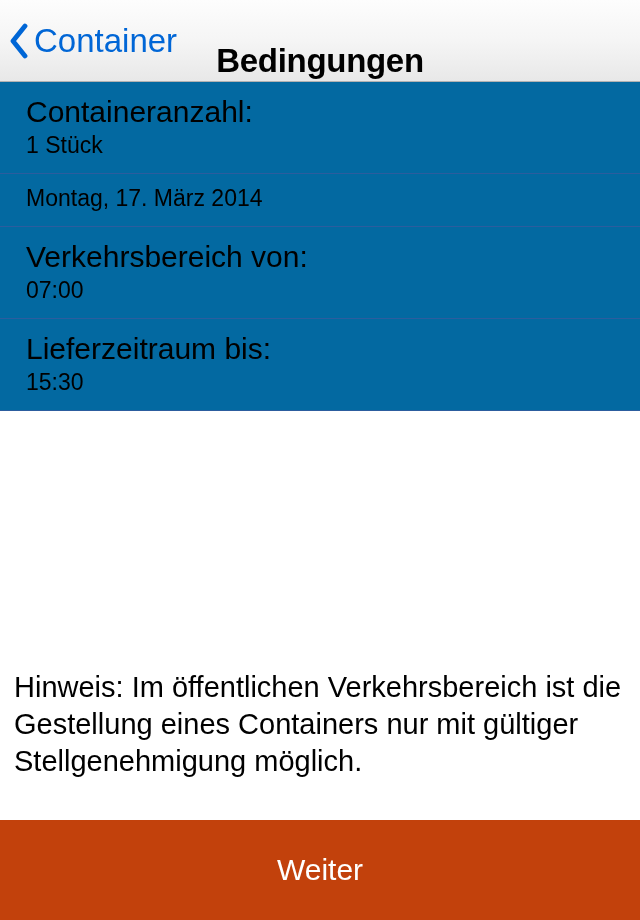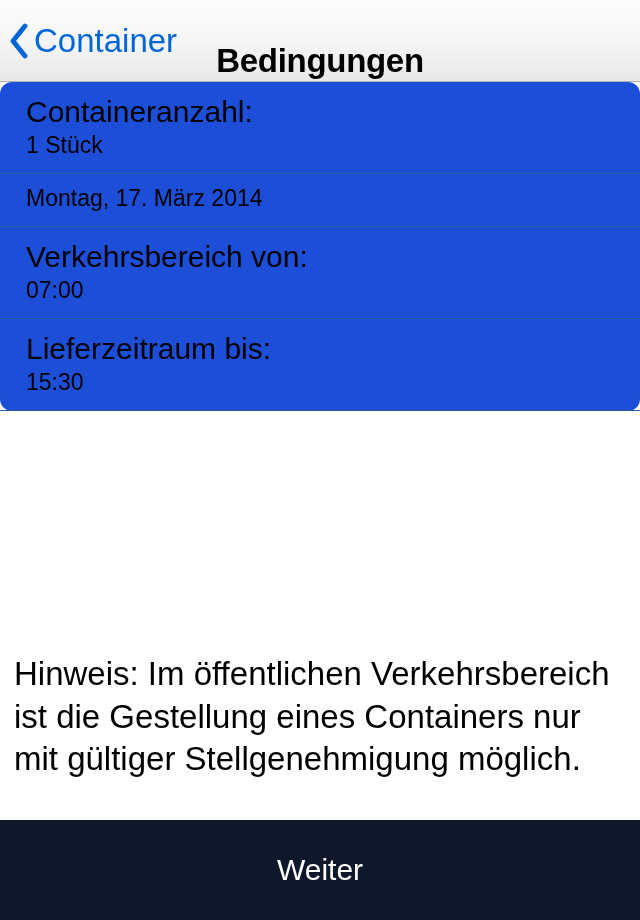--- a/index.html
+++ b/index.html
@@ -41,22 +41,21 @@
       position: absolute;
       left: 50%;
       transform: translateX(-50%);
       font-size: 33px;
       font-weight: 600;
       color: #000000;
       letter-spacing: -0.3px;
       margin-top: 40px;
     }
     .list {
-      background: #1d4ed8;
-      border-radius: 12px;
+      background: #0369a1;
     }
     .list-row {
       padding: 10px 26px 12px 26px;
       border-bottom: 1px solid #2c5d9e;
       cursor: pointer;
     }
     .list-row .row-label {
       font-size: 30px;
       color: #000000;
       line-height: 1.3;
@@ -64,31 +63,31 @@
     .list-row .row-value {
       font-size: 23px;
       color: #000000;
       line-height: 1.3;
     }
     .hint {
       position: absolute;
       bottom: 140px;
       left: 14px;
       right: 14px;
-      font-size: 33px;
+      font-size: 29px;
       color: #000000;
       line-height: 1.28;
     }
     .continue-button {
       position: absolute;
       bottom: 0;
       left: 0;
       right: 0;
       height: 100px;
-      background: #0f172a;
+      background: #c2410c;
       color: #ffffff;
       font-size: 30px;
       display: flex;
       align-items: center;
       justify-content: center;
       cursor: pointer;
       border: none;
     }
   </style>
 </head>

